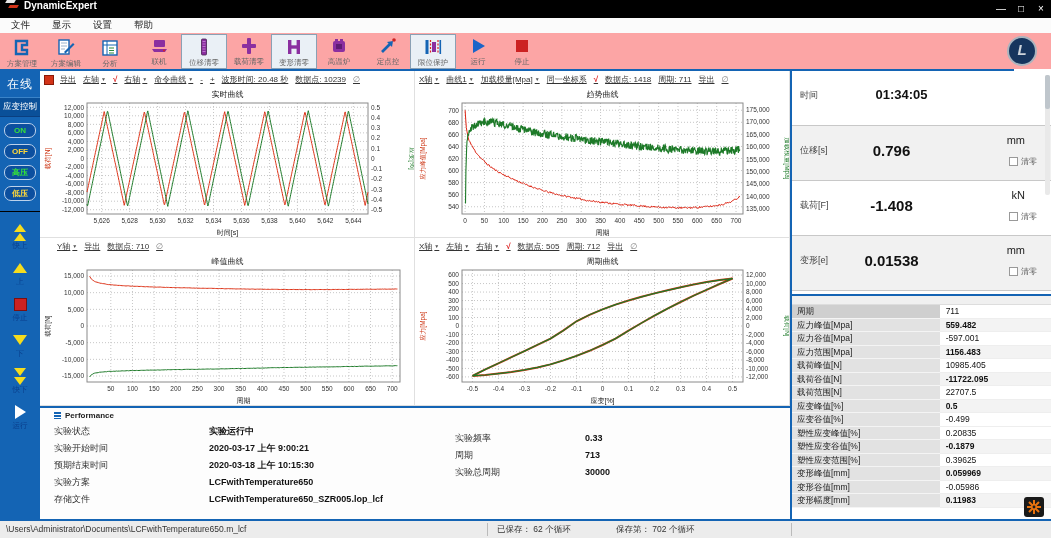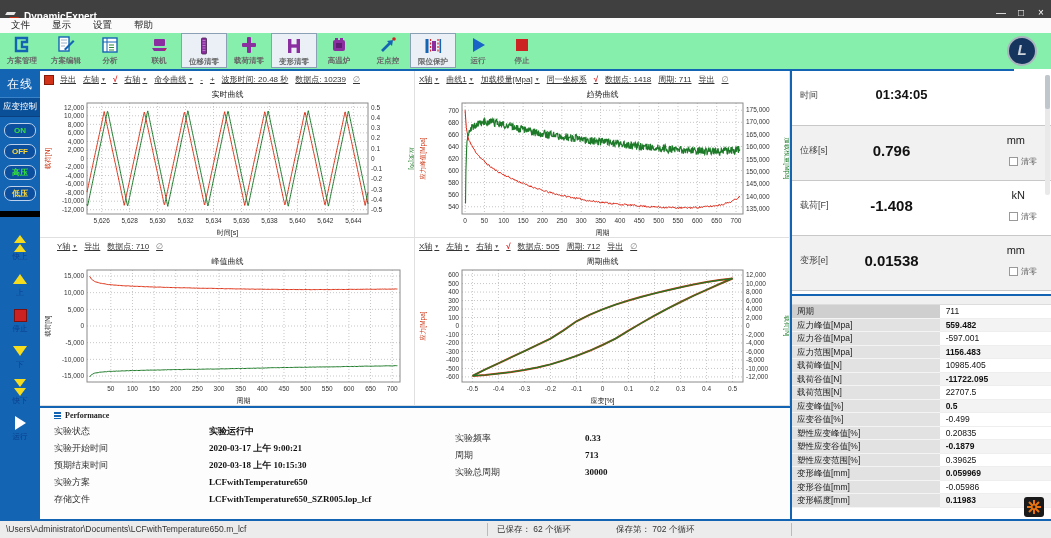--- a/index.html
+++ b/index.html
@@ -1,45 +1,45 @@
 <!DOCTYPE html>
 <html><head>
 <meta charset="utf-8">
 <style>
   html,body{margin:0;padding:0;background:#9aa4ad;font-family:"Liberation Sans","DejaVu Sans",sans-serif;}
   .app{position:relative;width:1051px;height:538px;background:#fff;overflow:hidden;font-size:9px;color:#222;}
   
-  .titlebar{position:absolute;left:0;top:0;width:100%;height:22px;background:#404040;color:#fff;display:flex;align-items:flex-end;}
+  .titlebar{position:absolute;left:0;top:0;width:100%;height:22px;background:#000000;color:#fff;display:flex;align-items:flex-start;}
   .logo{width:14px;height:10px;margin:0 4px 0 6px;position:relative;}
   .logo i{position:absolute;width:9px;height:3px;background:#e8e8e8;transform:skewX(-30deg);}
   .logo i.r{top:5px;left:3px;background:#d23318;}
   .apptitle{font-weight:bold;font-size:10px;}
   .wctrl{margin-left:auto;display:flex;}
   .wctrl span{width:20px;text-align:center;font-size:10px;line-height:18px;cursor:default;}
   
   .menubar{position:absolute;left:0;top:18px;width:100%;height:15px;background:#fbfbfb;border-bottom:1px solid #e3e3e3;display:flex;align-items:center;}
   .menu-item{padding:0 11px;font-size:9.5px;color:#222;}
   
-  .toolbar{position:absolute;left:0;top:33px;width:100%;height:36px;background:#86efac;display:flex;align-items:flex-start;font-weight:bold;}
+  .toolbar{position:absolute;left:0;top:33px;width:100%;height:36px;background:#fca5a5;display:flex;align-items:flex-end;}
   .tgroup{display:flex;}
   .tsep{width:1px;background:#c9c9c9;margin:3px 2px;}
   .titem{width:44px;display:flex;flex-direction:column;align-items:center;justify-content:flex-start;padding-top:2px;}
   .titem.sel{border:1px solid #8aa0b4;background:#eaf0f6;}
   .ticon{width:20px;height:20px;}
   .ticon svg{width:20px;height:20px;display:block;}
   .tlabel{font-size:7.5px;color:#666;margin-top:1px;white-space:nowrap;}
   .brand{position:absolute;right:14px;top:36px;width:26px;height:26px;border-radius:50%;background:#16355e;border:2px solid #aab4be;color:#cdd4dc;font-size:15px;font-style:italic;font-weight:bold;text-align:center;line-height:24px;}
   
   .main{position:absolute;left:0;top:69px;width:1014px;height:450px;background:#fff;border-top:2px solid #1464b4;box-sizing:border-box;}
   
   .sidebar{position:absolute;left:0;top:0;width:40px;height:450px;background:#1464b4;color:#fff;box-sizing:border-box;}
   .sb-title{font-size:12px;padding:5px 0 4px 7px;letter-spacing:1px;}
   .sb-mode{font-size:8.5px;background:#0a5099;border-top:1px solid #3a83c8;border-bottom:1px solid #0a3f80;padding:3px 0;text-align:center;white-space:nowrap;}
   .sb-btn{display:block;width:30px;height:13px;margin:6px auto 0;background:#0c4f9f;border:1px solid #bcd2ec;border-radius:7px;font-size:8px;font-weight:bold;text-align:center;line-height:13px;}
-  .sb-jog{margin-top:10px;text-align:center;border-top:6px solid #000000;padding-top:18px;}
+  .sb-jog{margin-top:10px;text-align:center;border-top:1px solid #000000;padding-top:12px;}
   .jbtn{margin:0 auto 9px;}
   .jic{height:16px;display:flex;flex-direction:column;align-items:center;justify-content:center;}
   .ar{width:0;height:0;border-left:6px solid transparent;border-right:6px solid transparent;}
   .ar.up{border-bottom:8px solid #f5dc1e;}
   .ar.dn{border-top:8px solid #f5dc1e;}
   .ar + .ar{margin-top:1px;}
   .stopsq{width:11px;height:11px;background:#cc2222;border:1px solid #7a1010;margin:0 auto;}
   .playtr{width:0;height:0;border-left:11px solid #fff;border-top:7px solid transparent;border-bottom:7px solid transparent;margin:0 auto;}
   .jlabel{font-size:7.5px;color:#0a3f8c;margin-top:1px;}
   
@@ -47,21 +47,21 @@
   .cell{position:absolute;width:375px;height:167px;box-sizing:border-box;border-right:1px solid #e0e0e0;border-bottom:1px solid #e0e0e0;background:#fff;}
   .chead{height:17px;display:flex;align-items:center;padding-left:4px;font-size:8px;color:#333;white-space:nowrap;overflow:hidden;text-decoration:underline;}
   .chead .hi{margin-right:7px;}
   .chead .drop:after{content:"▼";font-size:5px;color:#555;margin-left:2px;vertical-align:1px;}
   .chead .red{color:#d22;font-weight:bold;}
   .chead .hic-red{width:8px;height:8px;background:#d23318;border:1px solid #8a1a08;margin-right:6px;}
   .chead .gear{color:#777;font-size:8px;}
   .cplot{position:absolute;left:1px;top:17px;right:1px;bottom:1px;}
   svg text{font-family:"Liberation Sans","DejaVu Sans",sans-serif;}
   
-  .perf{position:absolute;left:40px;top:335px;width:750px;height:115px;border-top:2px solid #1464b4;box-sizing:border-box;background:#fdfdfd;padding:3px 0 0 14px;font-family:Liberation Serif, serif;}
+  .perf{position:absolute;left:40px;top:335px;width:750px;height:115px;border-top:2px solid #1464b4;box-sizing:border-box;background:#fdfdfd;padding:3px 0 0 14px;}
   .perf-h{display:flex;align-items:center;font-size:8px;font-weight:bold;color:#222;margin-bottom:3px;}
   .perf-ic{width:7px;height:7px;margin-right:4px;background:linear-gradient(#1464b4 0 2px,#fff 2px 3px,#1464b4 3px 5px,#fff 5px 6px,#1464b4 6px);}
   .prow{display:flex;line-height:17px;font-size:9px;}
   .plabel{flex:0 0 155px;color:#333;}
   .pvalue{font-weight:bold;color:#111;}
   .pcol2{position:absolute;left:415px;top:22px;}
   .pcol2 .plabel{flex:0 0 130px;}
   
   .rpanel{position:absolute;left:790px;top:0;width:261px;height:450px;border-left:2px solid #1464b4;box-sizing:border-box;background:#fff;}
   .ro{position:relative;height:55px;border-bottom:1px solid #c8c8c8;box-sizing:border-box;}

